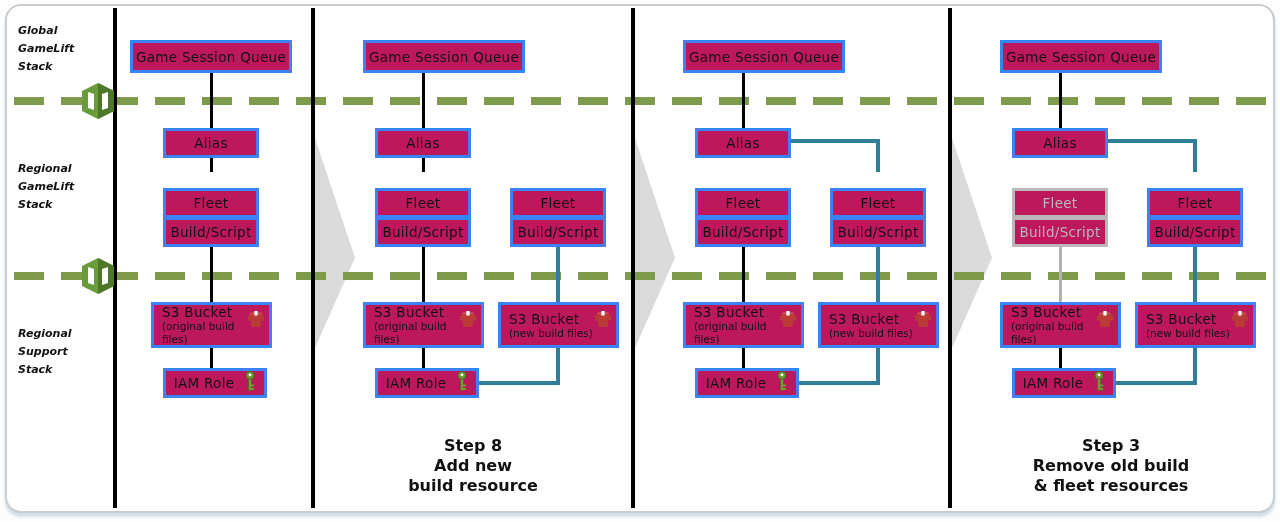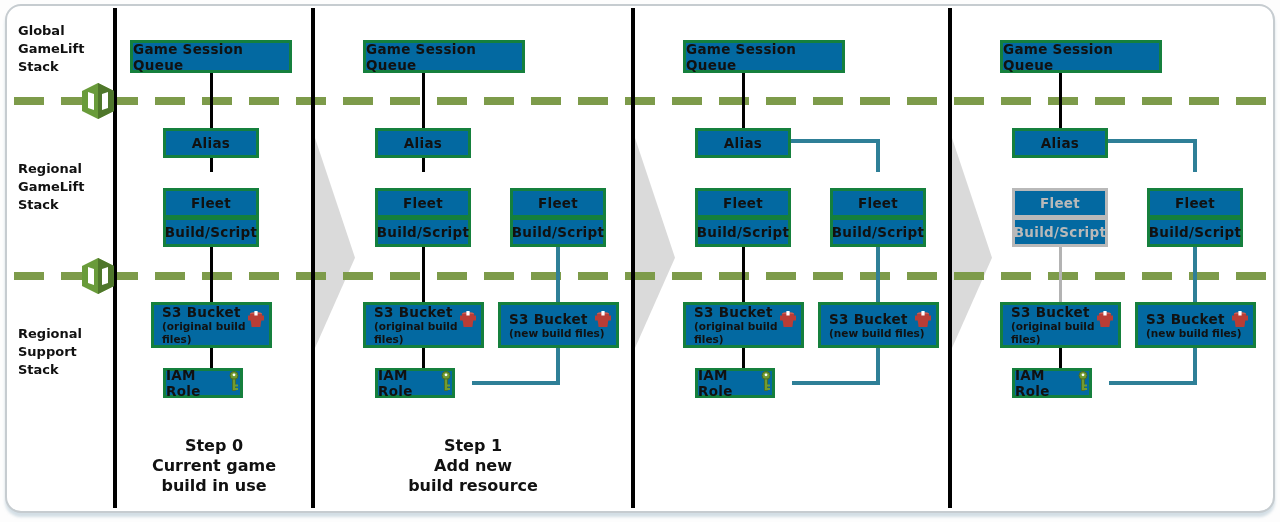--- a/index.html
+++ b/index.html
@@ -3,32 +3,32 @@
 <meta charset="utf-8">
 <style>
   html,body{margin:0;padding:0;background:#fdfdfd;}
   .stage{position:relative;width:1280px;height:522px;font-family:"DejaVu Sans","Liberation Sans",sans-serif;color:#111;overflow:hidden;}
   .frame{position:absolute;left:5px;top:4px;width:1266px;height:505px;background:#fff;border:2px solid #c6ccd0;border-radius:16px;box-shadow:0 4px 3px rgba(176,196,210,.55);}
   .divider{position:absolute;top:8px;height:500px;width:4px;background:#000;z-index:2;}
   .chevron{position:absolute;top:138px;width:40px;height:210px;background:#dadada;clip-path:polygon(0 0,100% 57%,0 100%);z-index:0;}
   .dash{position:absolute;left:14px;width:1252px;height:8px;z-index:1;
         background:repeating-linear-gradient(90deg,#7d9b4a 0 30px,transparent 30px 47px);}
   .gl-icon{position:absolute;z-index:4;}
-  .stack-label{position:absolute;left:18px;width:95px;font-weight:bold;font-size:13px;line-height:18px;white-space:pre-line;z-index:3;}
+  .stack-label{position:absolute;left:18px;width:95px;font-weight:bold;font-size:11px;line-height:18px;white-space:pre-line;z-index:3;font-style:italic;}
   .panel{position:absolute;top:0;height:100%;}
-  .box{position:absolute;box-sizing:border-box;background:#0369a1;border:3px solid #15803d;display:flex;align-items:center;justify-content:center;font-size:13.5px;letter-spacing:.3px;z-index:3;font-weight:bold;}
+  .box{position:absolute;box-sizing:border-box;background:#be185d;border:3px solid #3b82f6;display:flex;align-items:center;justify-content:center;font-size:13.5px;letter-spacing:.3px;z-index:3;}
   .box.gray{border-color:#b9b9b9;color:#b9b9b9;}
   .bx-queue{top:40px;width:162px;height:33px;}
   .bx-sm{width:96px;height:30px;}
   .bx-alias{top:128px;} .bx-fleet{top:188px;} .bx-build{top:217px;}
   .bx-s3{top:302px;width:121px;height:46px;flex-direction:column;align-items:flex-start;justify-content:center;padding:2px 6px 2px 8px;}
   .s3-title{font-size:13.5px;line-height:16px;}
   .s3-sub{font-size:10.5px;line-height:13px;letter-spacing:0;}
   .s3-ico{position:absolute;right:5px;top:6px;}
-  .bx-iam{top:368px;width:80px;height:30px;gap:10px;}
+  .bx-iam{top:368px;width:104px;height:30px;gap:10px;}
   .line{position:absolute;width:3px;background:#000;z-index:2;}
   .line.gray{background:#b3b3b3;}
   .tline{position:absolute;background:#2e7f97;z-index:2;}
   .seg-a{top:73px;height:55px;} .seg-b{top:158px;height:14px;} .seg-c{top:201px;height:16px;}
   .seg-d{top:247px;height:55px;} .seg-e{top:347px;height:21px;}
   .t-c{top:201px;height:16px;width:4px;} .t-dlong{top:247px;height:138px;width:4px;}
   .t-hbot{top:381px;height:4px;} .t-helbow{top:139px;height:4px;} .t-velbow{top:139px;height:33px;width:4px;}
   .caption{position:absolute;left:0;width:100%;top:436px;text-align:center;font-weight:bold;font-size:16px;line-height:20px;white-space:pre-line;z-index:3;}
 </style>
 </head>
@@ -105,23 +105,20 @@
       <span>
         <svg width="12" height="21" viewBox="0 0 12 21">
             <circle cx="6" cy="4.5" r="4" fill="#719b31" stroke="#4c6b1f" stroke-width="1"></circle>
             <circle cx="6" cy="3.8" r="1.4" fill="#fff"></circle>
             <rect x="4.6" y="8" width="2.8" height="11.5" fill="#719b31" stroke="#4c6b1f" stroke-width="0.8"></rect>
             <rect x="7" y="13.5" width="3" height="2" fill="#719b31"></rect>
             <rect x="7" y="17" width="3" height="2" fill="#719b31"></rect>
           </svg>
       </span>
     </div>
-    <div class="caption">Step 0
-Current game
-build in use</div>
   </section>
 
   <section class="panel" style="left:313px;width:320px;">
     <div class="line seg-a" style="left:108.5px;"></div>
     <div class="line seg-b" style="left:108.5px;"></div>
     <div class="line seg-c" style="left:108.5px;"></div>
     <div class="line seg-d" style="left:108.5px;"></div>
     <div class="line seg-e" style="left:108.5px;"></div>
     <div class="tline t-c" style="left:243px;"></div>
     <div class="tline t-dlong" style="left:243px;"></div>
@@ -164,21 +161,21 @@
       <span>
         <svg width="12" height="21" viewBox="0 0 12 21">
             <circle cx="6" cy="4.5" r="4" fill="#719b31" stroke="#4c6b1f" stroke-width="1"></circle>
             <circle cx="6" cy="3.8" r="1.4" fill="#fff"></circle>
             <rect x="4.6" y="8" width="2.8" height="11.5" fill="#719b31" stroke="#4c6b1f" stroke-width="0.8"></rect>
             <rect x="7" y="13.5" width="3" height="2" fill="#719b31"></rect>
             <rect x="7" y="17" width="3" height="2" fill="#719b31"></rect>
           </svg>
       </span>
     </div>
-    <div class="caption">Step 1
+    <div class="caption">Step 8
 Add new
 build resource</div>
   </section>
 
   <section class="panel" style="left:633px;width:317px;">
     <div class="line seg-a" style="left:108.5px;"></div>
     <div class="line seg-c" style="left:108.5px;"></div>
     <div class="line seg-d" style="left:108.5px;"></div>
     <div class="line seg-e" style="left:108.5px;"></div>
     <div class="tline t-helbow" style="left:158px;width:89px;"></div>
@@ -281,14 +278,17 @@
       <span>
         <svg width="12" height="21" viewBox="0 0 12 21">
             <circle cx="6" cy="4.5" r="4" fill="#719b31" stroke="#4c6b1f" stroke-width="1"></circle>
             <circle cx="6" cy="3.8" r="1.4" fill="#fff"></circle>
             <rect x="4.6" y="8" width="2.8" height="11.5" fill="#719b31" stroke="#4c6b1f" stroke-width="0.8"></rect>
             <rect x="7" y="13.5" width="3" height="2" fill="#719b31"></rect>
             <rect x="7" y="17" width="3" height="2" fill="#719b31"></rect>
           </svg>
       </span>
     </div>
+    <div class="caption">Step 3
+Remove old build
+&amp; fleet resources</div>
   </section>
 </div>
 
 </body></html>

